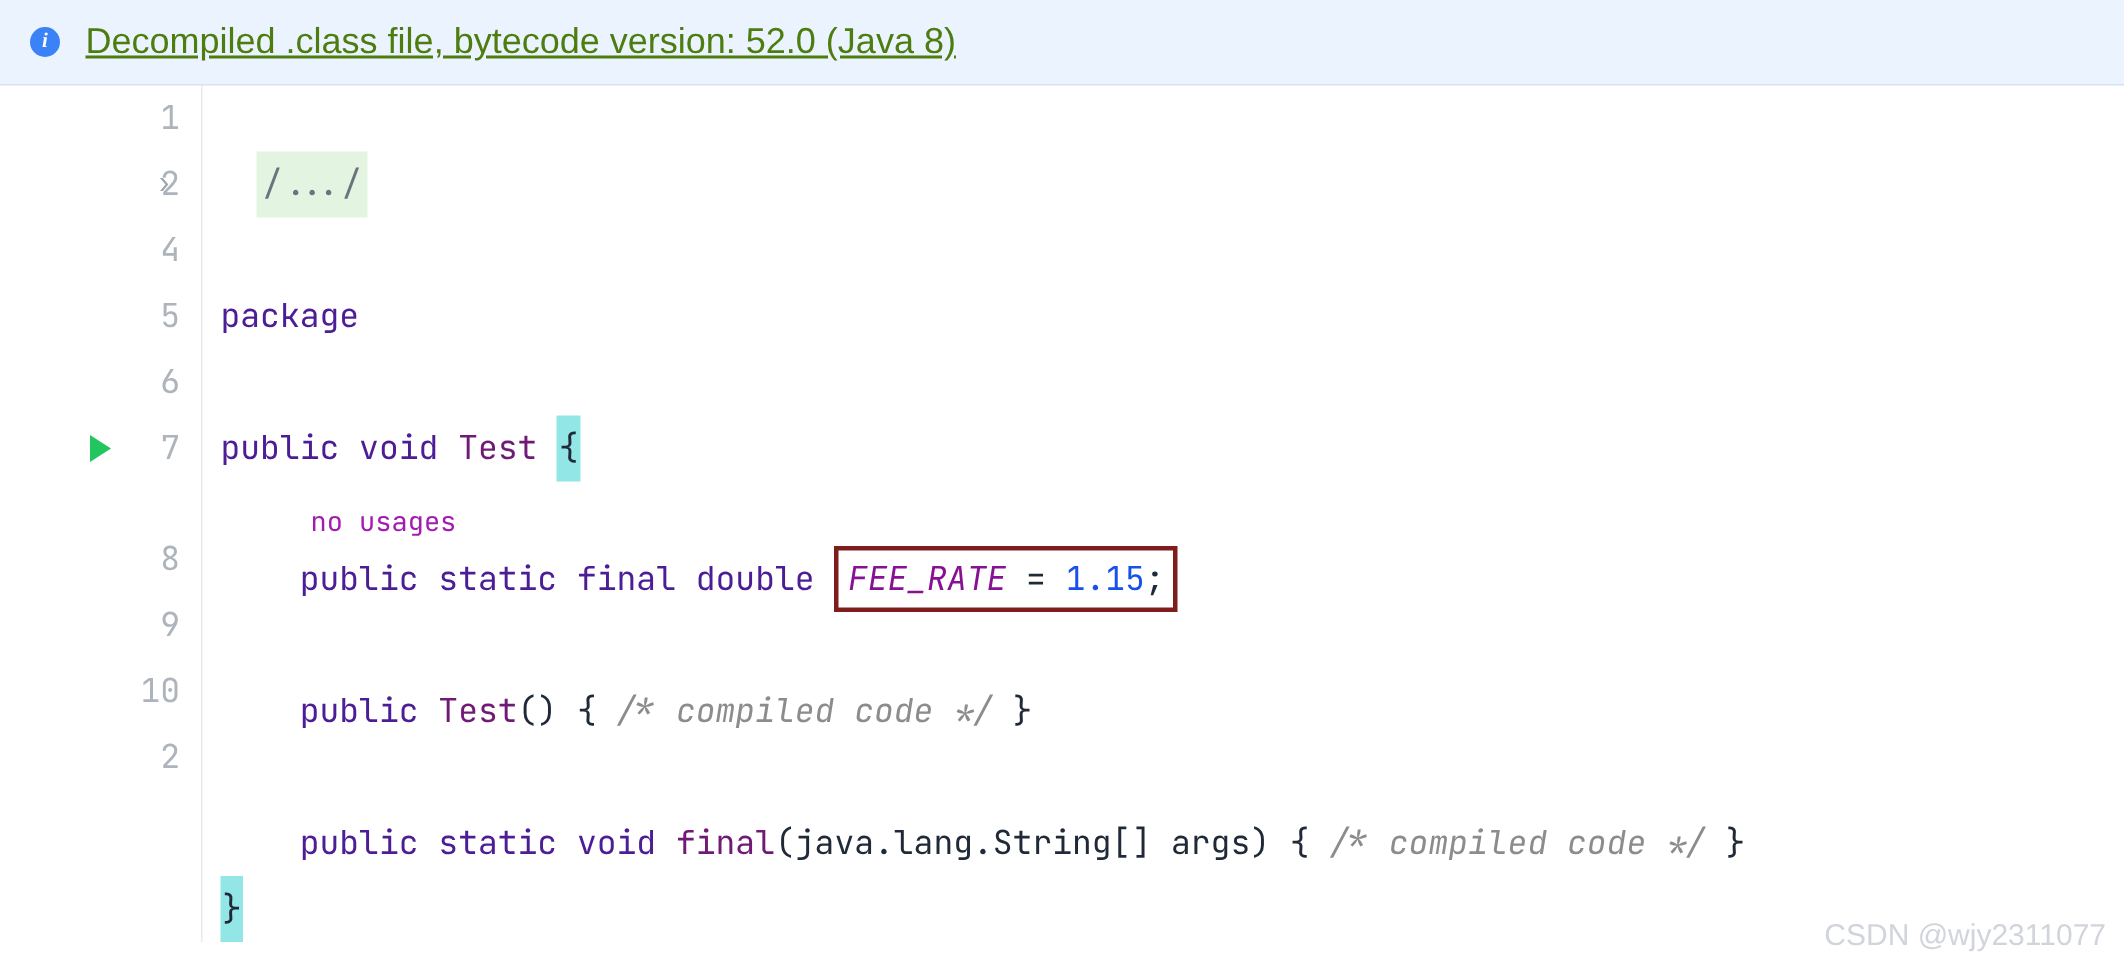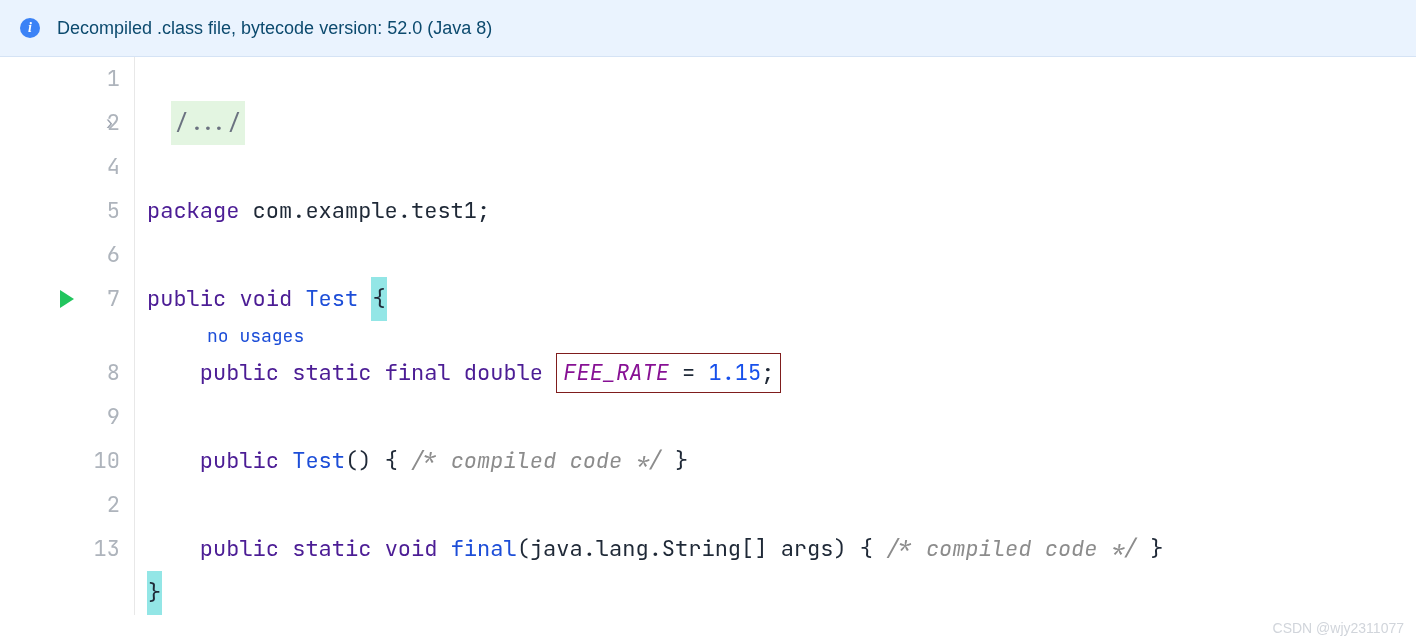--- a/index.html
+++ b/index.html
@@ -29,22 +29,23 @@
       display: flex;
       align-items: center;
       justify-content: center;
       font-size: 14px;
       font-weight: bold;
       flex-shrink: 0;
       font-family: Georgia, serif;
       font-style: italic;
     }
     .banner-text {
-      font-size: 18px;
-      color: #0c4a6e;
+      font-size: 24px;
+      color: #4d7c0f;
+      text-decoration: underline;
     }
     .editor {
       display: flex;
       font-family: "JetBrains Mono", "Consolas", "Monaco", monospace;
       font-size: 22px;
       line-height: 44px;
     }
     .gutter {
       width: 135px;
       text-align: right;
@@ -92,44 +93,45 @@
       align-items: center;
     }
     .folded-block {
       background: #e3f5e1;
       padding: 0 4px;
       color: #6b7280;
       margin-left: 24px;
     }
     .kw { color: #4c1d95; }
     .pkg { color: #1f2937; }
-    .cls { color: #1d4ed8; }
+    .cls { color: #701a75; }
     .field-italic { color: #871094; font-style: italic; }
     .num { color: #1750eb; }
     .comment { color: #8c8c8c; font-style: italic; text-align: right; }
     .punct { color: #1f2937; }
     .brace-hl { background: #93e6e6; color: #1f2937; padding: 0 1px; }
     .usage-hint {
-      color: #1d4ed8;
+      color: #a21caf;
       font-size: 18px;
       height: 30px;
       line-height: 30px;
       padding-left: 60px;
+      margin-top: 13px;
     }
     .highlight-box {
-      border: 1px solid #7f1d1d;
+      border: 3px solid #7f1d1d;
       padding: 0 6px;
       display: inline-block;
       line-height: 38px;
     }
     .watermark {
       position: absolute;
       right: 12px;
       bottom: 8px;
-      font-size: 14px;
+      font-size: 20px;
       color: #d1d5db;
       font-family: sans-serif;
     }
   </style>
 </head>
 <body>
 
 <div class="banner">
   <span class="info-icon">i</span>
   <span class="banner-text">Decompiled .class file, bytecode version: 52.0 (Java 8)</span>
@@ -163,30 +165,27 @@
       </div>
     <div class="gutter-line">
         <span class="line-num">9</span>
       </div>
     <div class="gutter-line">
         <span class="line-num">10</span>
       </div>
     <div class="gutter-line">
         <span class="line-num">2</span>
       </div>
-    <div class="gutter-line">
-        <span class="line-num">13</span>
-      </div>
   </div>
 
   <div class="code">
     <div class="code-line"></div>
     <div class="code-line"><span class="folded-block">/.../</span></div>
     <div class="code-line"></div>
-    <div class="code-line"><span class="kw">package</span><span class="pkg"> com.example.test1;</span></div>
+    <div class="code-line"><span class="kw">package</span></div>
     <div class="code-line"></div>
     <div class="code-line"><span class="kw">public</span><span> </span><span class="kw">void</span><span> </span><span class="cls">Test</span><span> </span><span class="brace-hl">{</span></div>
     <div class="usage-hint">no usages</div>
     <div class="code-line"><span>    </span><span class="kw">public</span><span> </span><span class="kw">static</span><span> </span><span class="kw">final</span><span> </span><span class="kw">double</span><span> </span><span class="highlight-box"><span class="field-italic">FEE_RATE</span><span class="punct"> = </span><span class="num">1.15</span><span class="punct">;</span></span></div>
     <div class="code-line"></div>
     <div class="code-line"><span>    </span><span class="kw">public</span><span> </span><span class="cls">Test</span><span class="punct">()</span><span class="punct"> { </span><span class="comment">/* compiled code */</span><span class="punct"> }</span></div>
     <div class="code-line"></div>
     <div class="code-line"><span>    </span><span class="kw">public</span><span> </span><span class="kw">static</span><span> </span><span class="kw">void</span><span> </span><span class="cls">final</span><span class="punct">(java.lang.String[] args)</span><span class="punct"> { </span><span class="comment">/* compiled code */</span><span class="punct"> }</span></div>
     <div class="code-line"><span class="brace-hl">}</span></div>
   </div>

